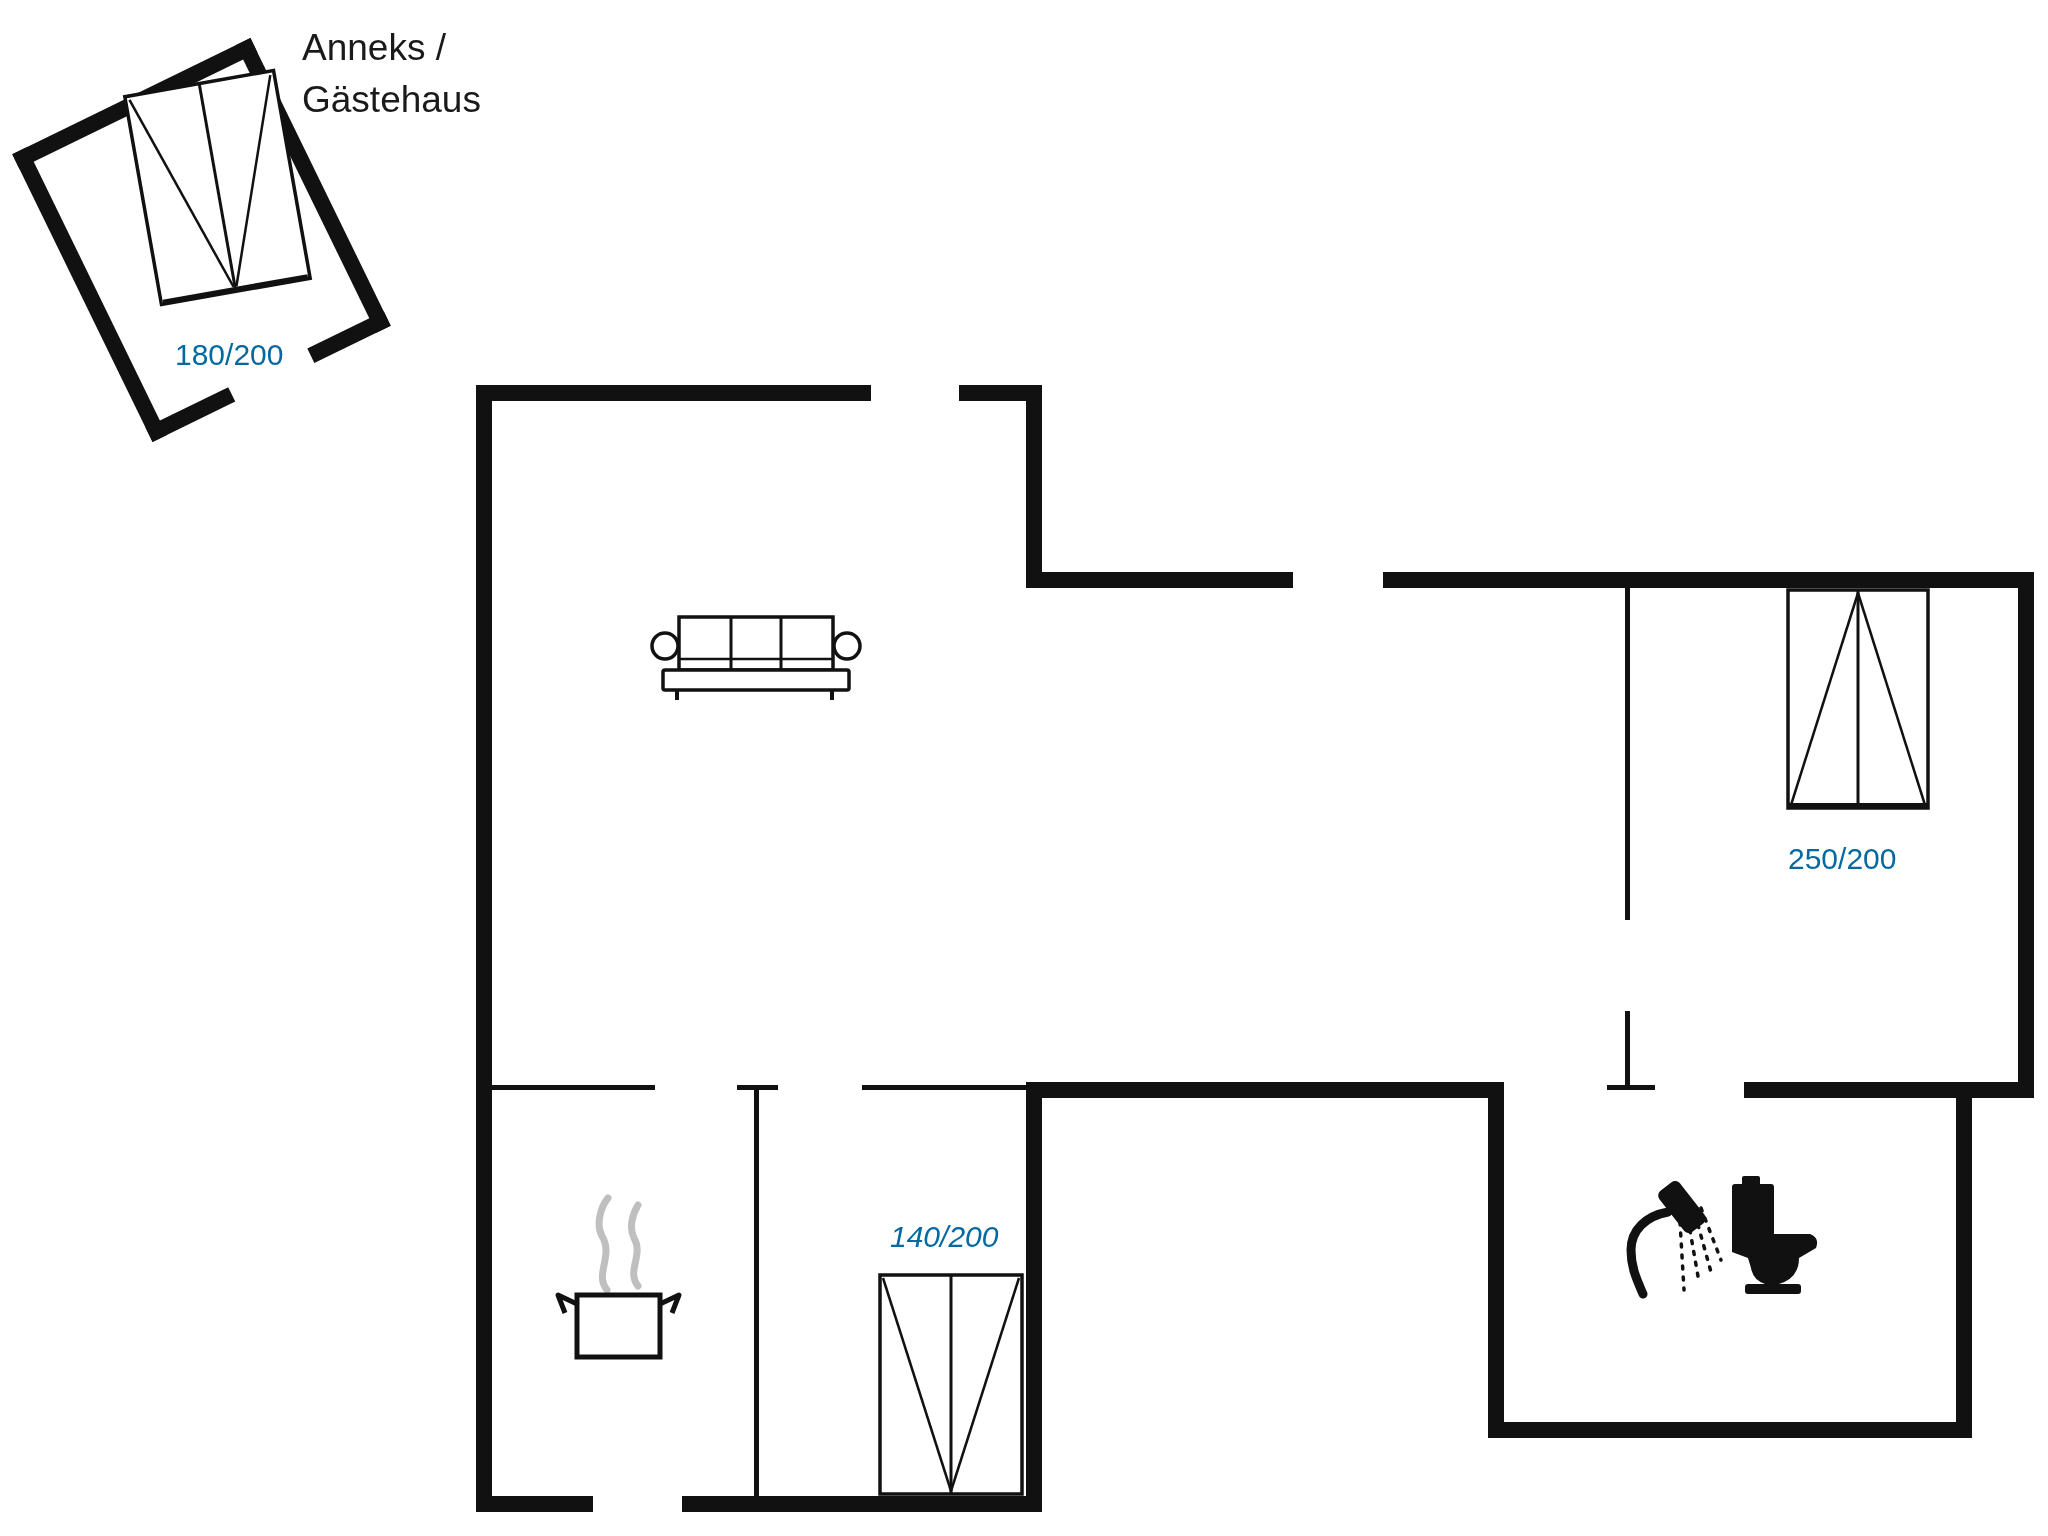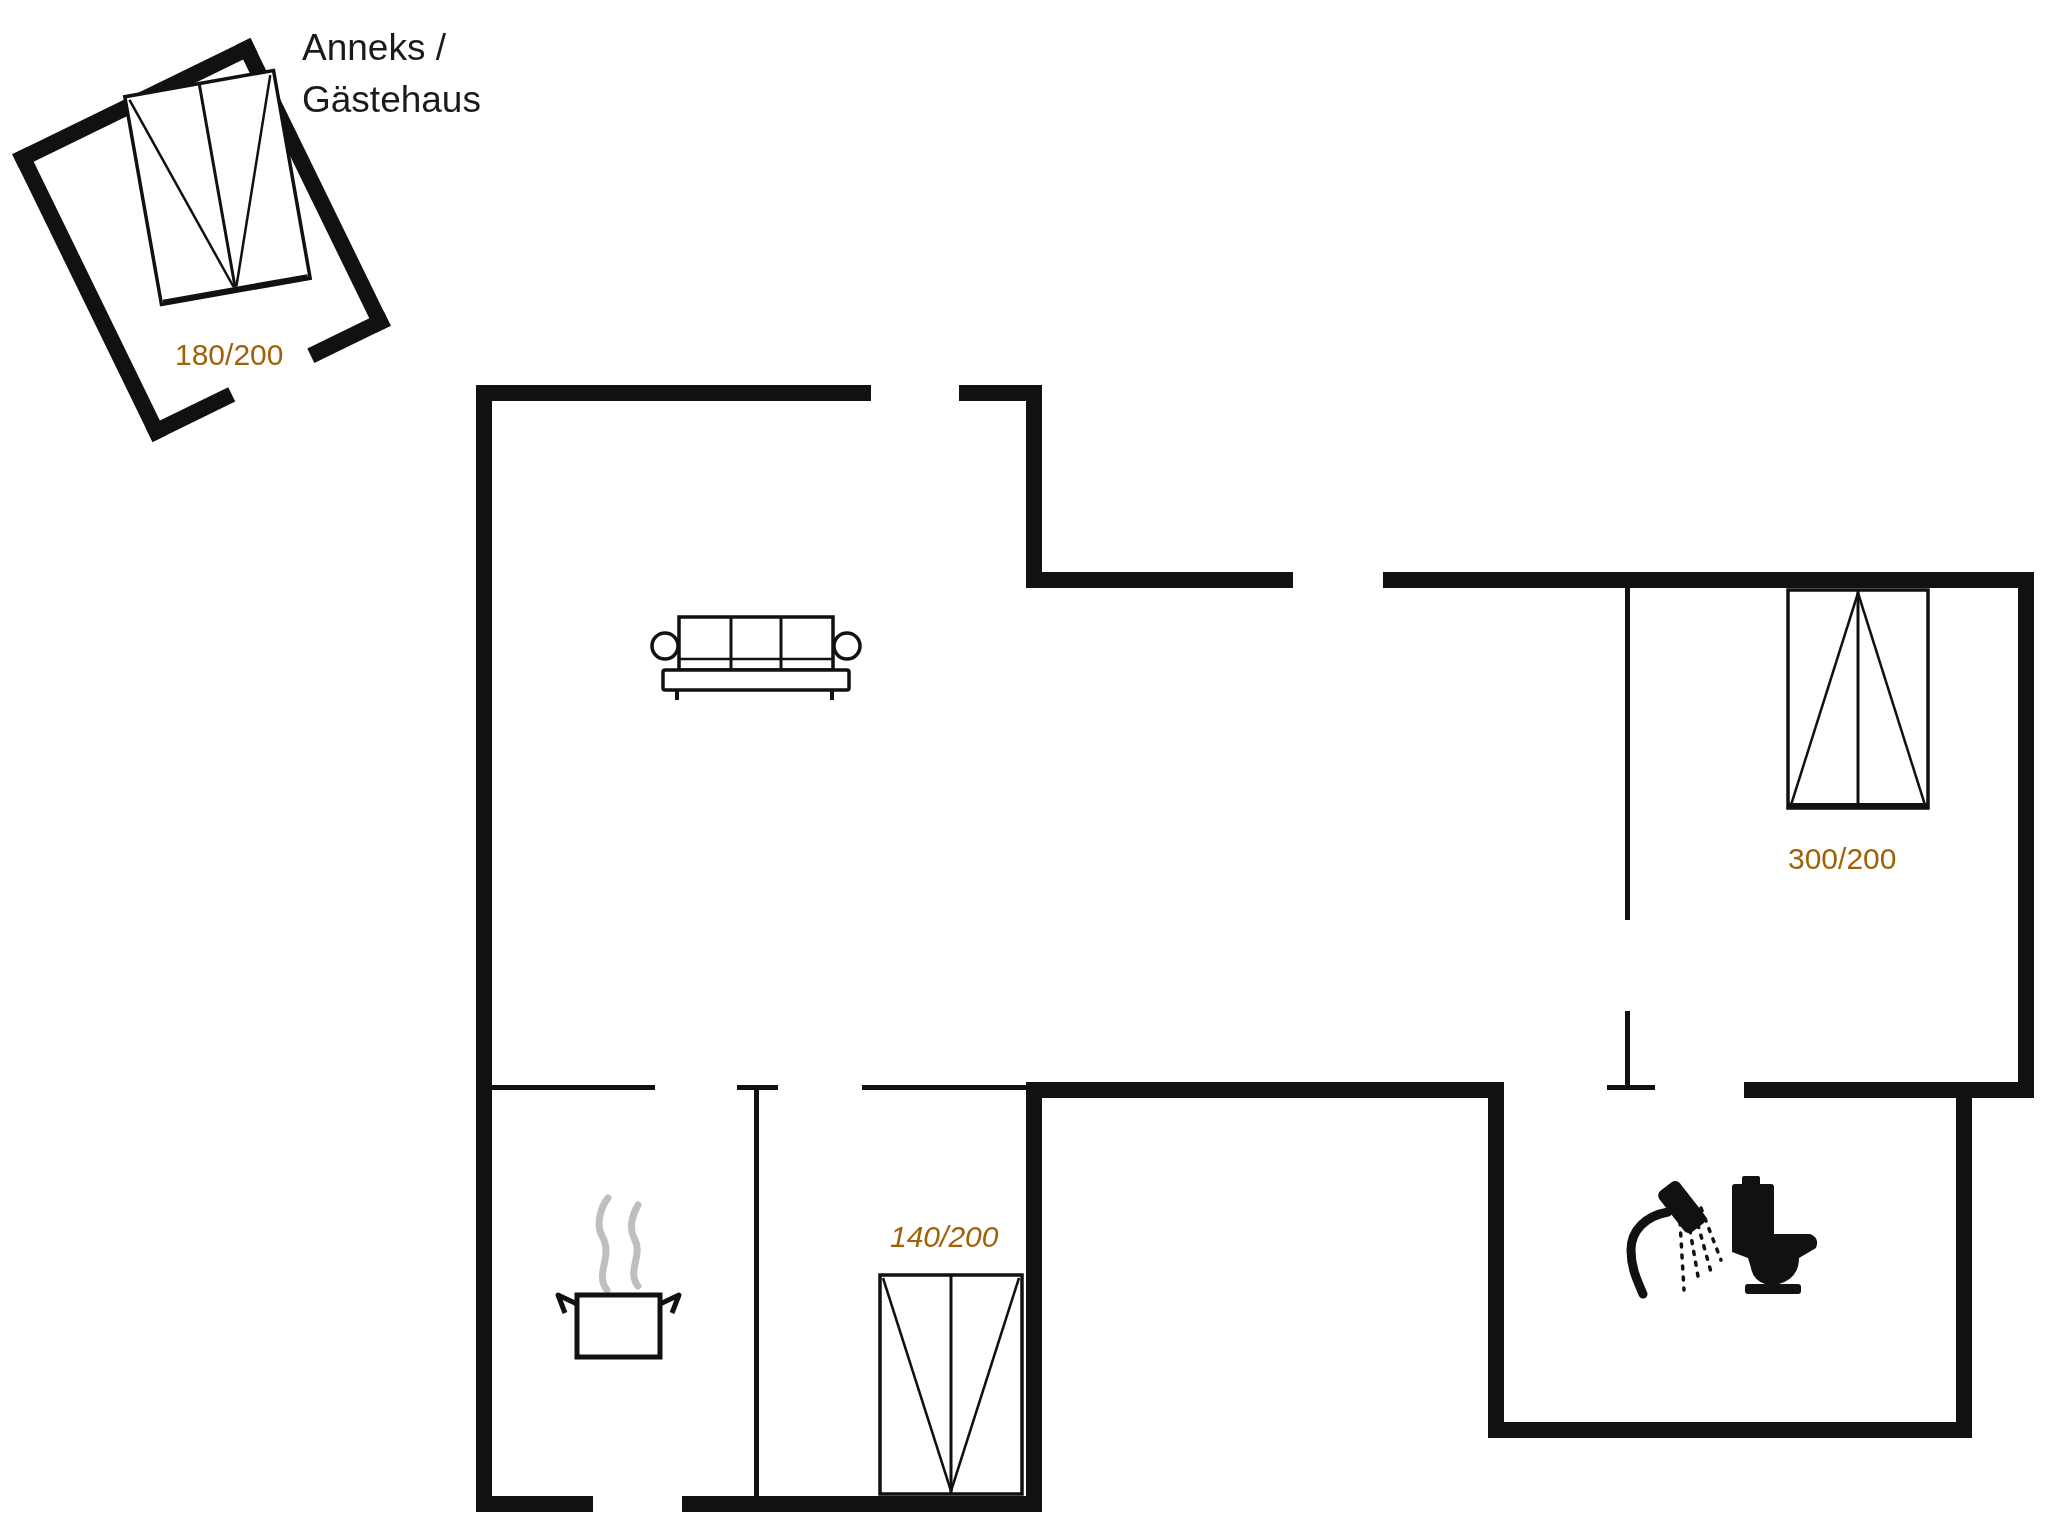--- a/index.html
+++ b/index.html
@@ -3,21 +3,21 @@
 <meta charset="utf-8">
 <style>
   html,body{margin:0;padding:0;background:#fff;}
   #canvas{
     position:relative;width:2048px;height:1536px;background:#ffffff;
     font-family:"Liberation Sans", sans-serif;overflow:hidden;
   }
   .wall{position:absolute;background:#111;}
   .thin{position:absolute;background:#111;}
   .label{
-    position:absolute;color:#a16207;font-size:30px;white-space:nowrap;
+    position:absolute;color:#0369a1;font-size:30px;white-space:nowrap;
     font-family:"Liberation Sans", sans-serif;
   }
   .title{
     position:absolute;left:302px;top:22px;color:#1a1a1a;font-size:37px;
     line-height:52px;white-space:pre;
   }
   .annex{
     position:absolute;left:69px;top:80px;width:265px;height:320px;
     transform:rotate(-26deg);transform-origin:50% 50%;
   }
@@ -96,21 +96,21 @@
     <line x1="181" y1="78" x2="181" y2="88" stroke="#111" stroke-width="4"></line>
   </svg>
 
   <svg style="left:1786px;top:588px;" width="144" height="222" viewBox="0 0 144 222">
     <rect x="2" y="2" width="140" height="218" fill="#fff" stroke="#111" stroke-width="3.5"></rect>
     <line x1="72" y1="3" x2="72" y2="219" stroke="#111" stroke-width="3"></line>
     <line x1="5" y1="217" x2="72" y2="5" stroke="#111" stroke-width="2.5"></line>
     <line x1="139" y1="217" x2="72" y2="5" stroke="#111" stroke-width="2.5"></line>
     <line x1="3" y1="218" x2="141" y2="218" stroke="#111" stroke-width="6"></line>
   </svg>
-  <div class="label" style="left:1788px;top:842px;">300/200</div>
+  <div class="label" style="left:1788px;top:842px;">250/200</div>
 
   <svg style="left:878px;top:1273px;" width="146" height="223" viewBox="0 0 146 223">
     <rect x="2" y="2" width="142" height="219" fill="#fff" stroke="#111" stroke-width="3.5"></rect>
     <line x1="73" y1="3" x2="73" y2="220" stroke="#111" stroke-width="3"></line>
     <line x1="5" y1="5" x2="73" y2="218" stroke="#111" stroke-width="2.5"></line>
     <line x1="141" y1="5" x2="73" y2="218" stroke="#111" stroke-width="2.5"></line>
   </svg>
   <div class="label" style="left:890px;top:1220px;font-style:italic;">140/200</div>
 
   <svg style="left:550px;top:1192px;" width="140" height="170" viewBox="0 0 140 170">

